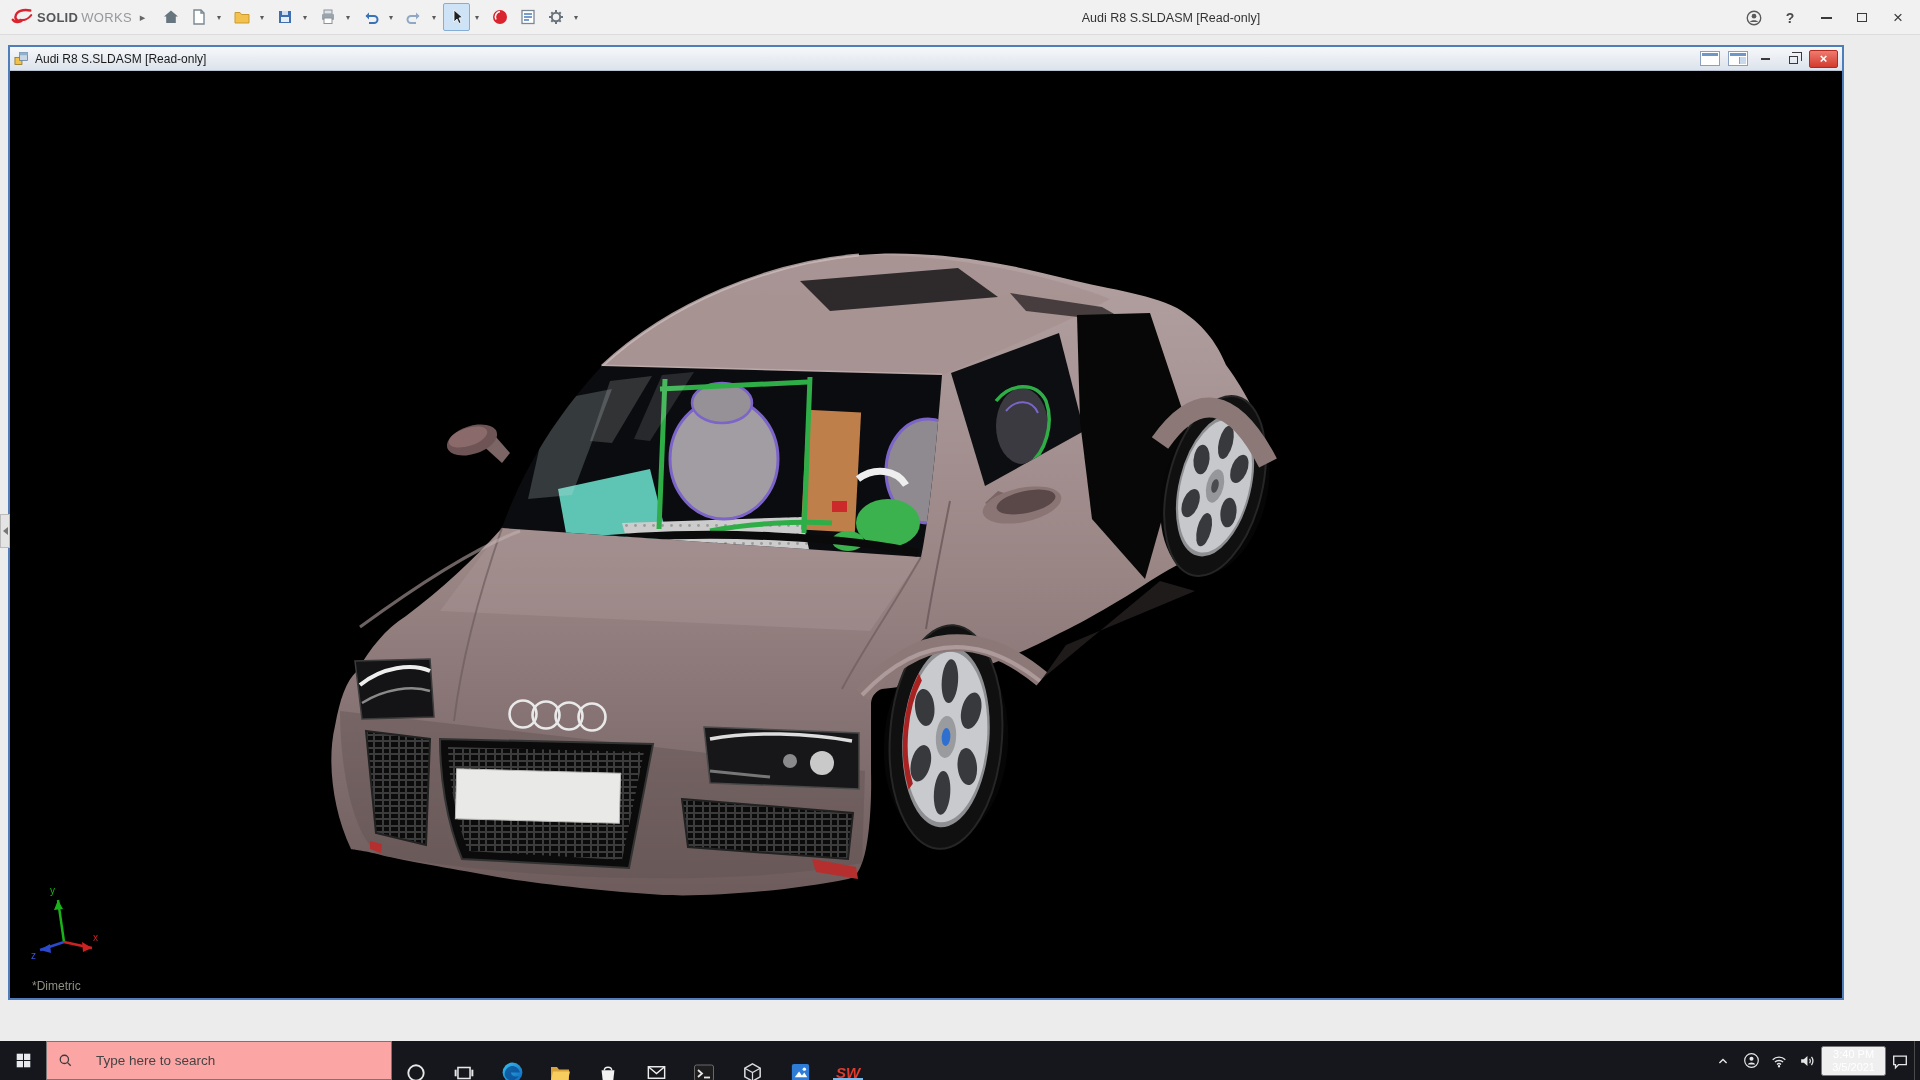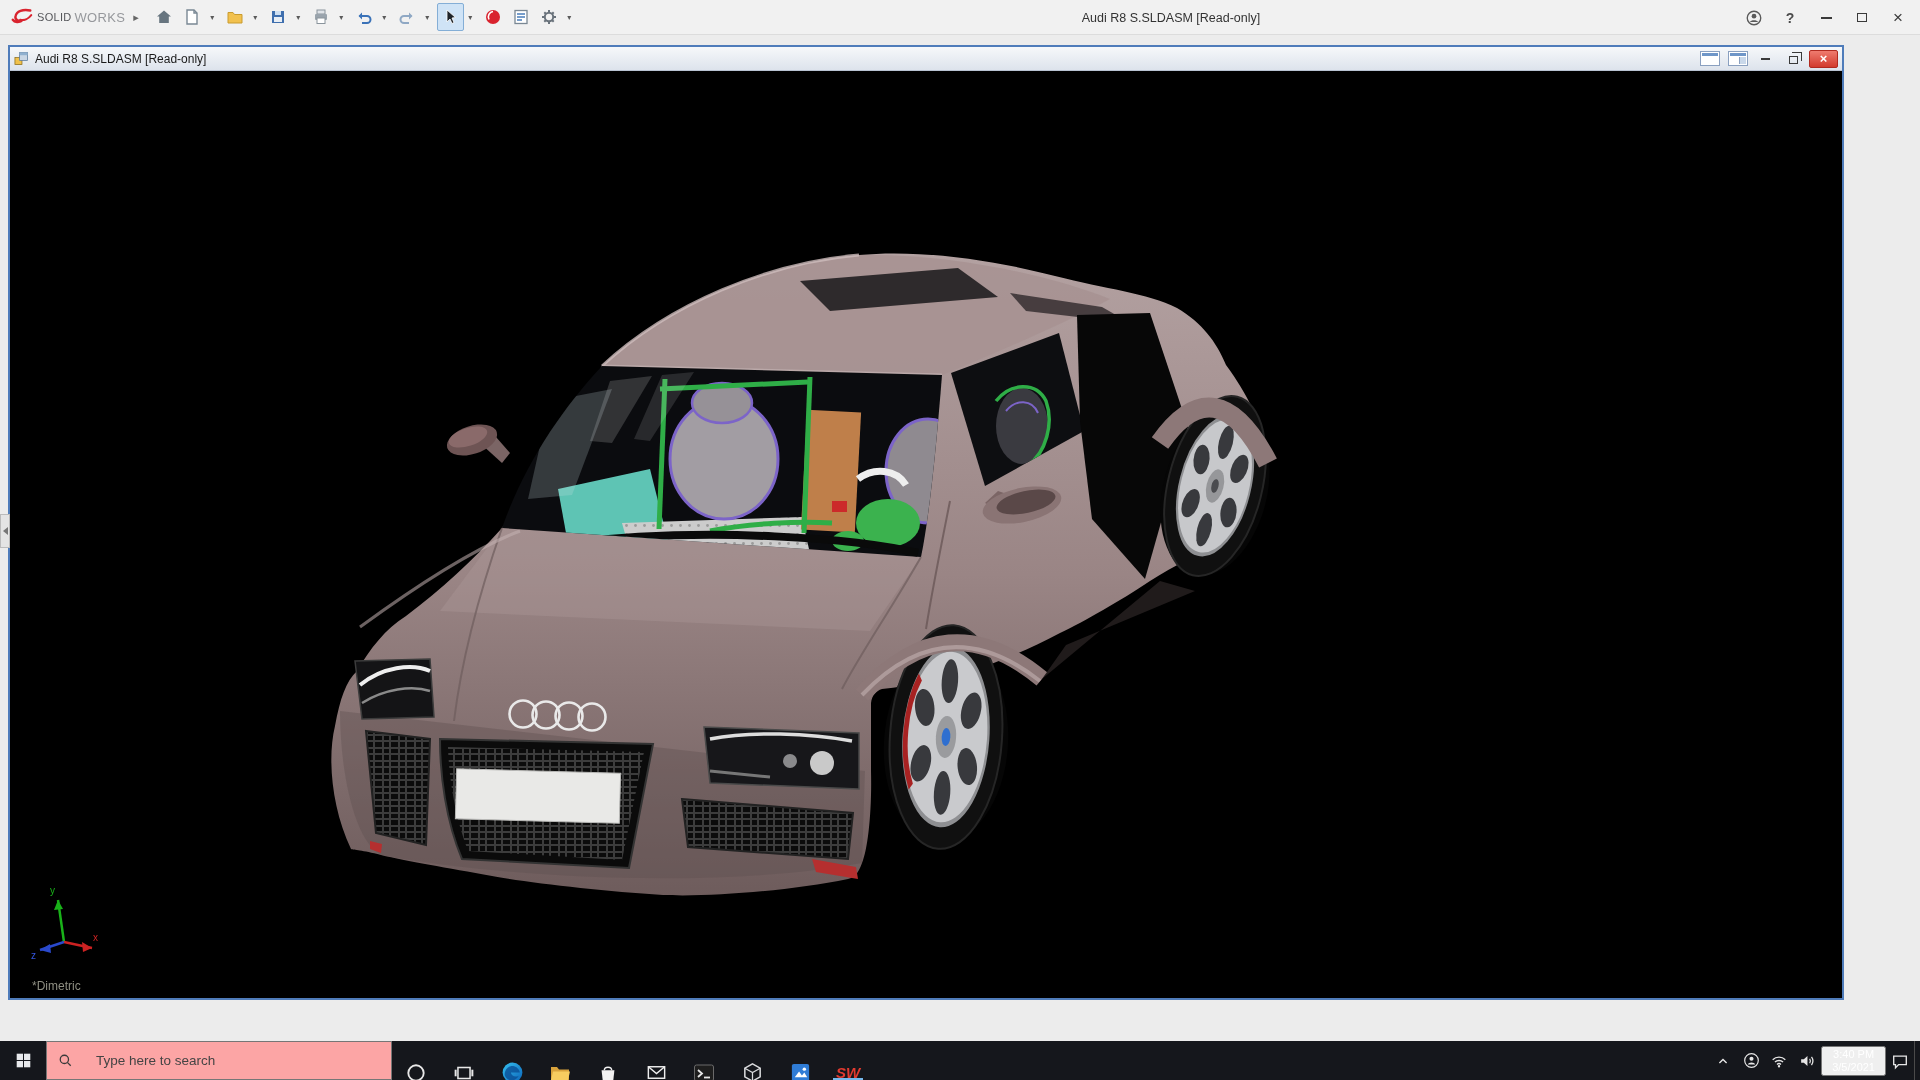--- a/index.html
+++ b/index.html
@@ -3,21 +3,21 @@
 <meta charset="utf-8">
 <style>
   * { margin:0; padding:0; box-sizing:border-box; }
   html,body { width:1920px; height:1080px; overflow:hidden; background:#ececec;
               font-family:"Liberation Sans", sans-serif; }
 
   
   .topbar { position:absolute; top:0; left:0; width:1920px; height:35px; background:#f1f1f1;
             border-bottom:1px solid #dcdcdc; display:flex; align-items:center; z-index:5; }
   .brand { display:flex; align-items:center; gap:3px; padding:0 4px 0 10px; }
-  .brand-solid { font-size:11px; font-weight:normal; color:#55565a; letter-spacing:.3px; }
+  .brand-solid { font-size:13px; font-weight:bold; color:#55565a; letter-spacing:.3px; }
   .brand-works { font-size:13px; color:#96989c; letter-spacing:.3px;text-align:right; }
   .expand { color:#666; font-size:11px; margin:0 12px 0 4px; cursor:default; }
   .toolbar { display:flex; align-items:center; gap:1px; }
   .tb { height:28px; min-width:27px; display:flex; align-items:center; justify-content:center;
         background:none; border:1px solid transparent; border-radius:2px; padding:0 2px; cursor:default; }
   .tb.selected { background:#cfe3f6; border-color:#84aed6; }
   .dd { font-size:8px; color:#5a5a5a; width:10px; text-align:center; }
   .dd-btn { min-width:13px; padding:0; }
   .tb-group { display:flex; align-items:center; margin-right:2px; }
   .app-title { position:absolute; left:1171px; top:0; height:35px; transform:translateX(-50%);

